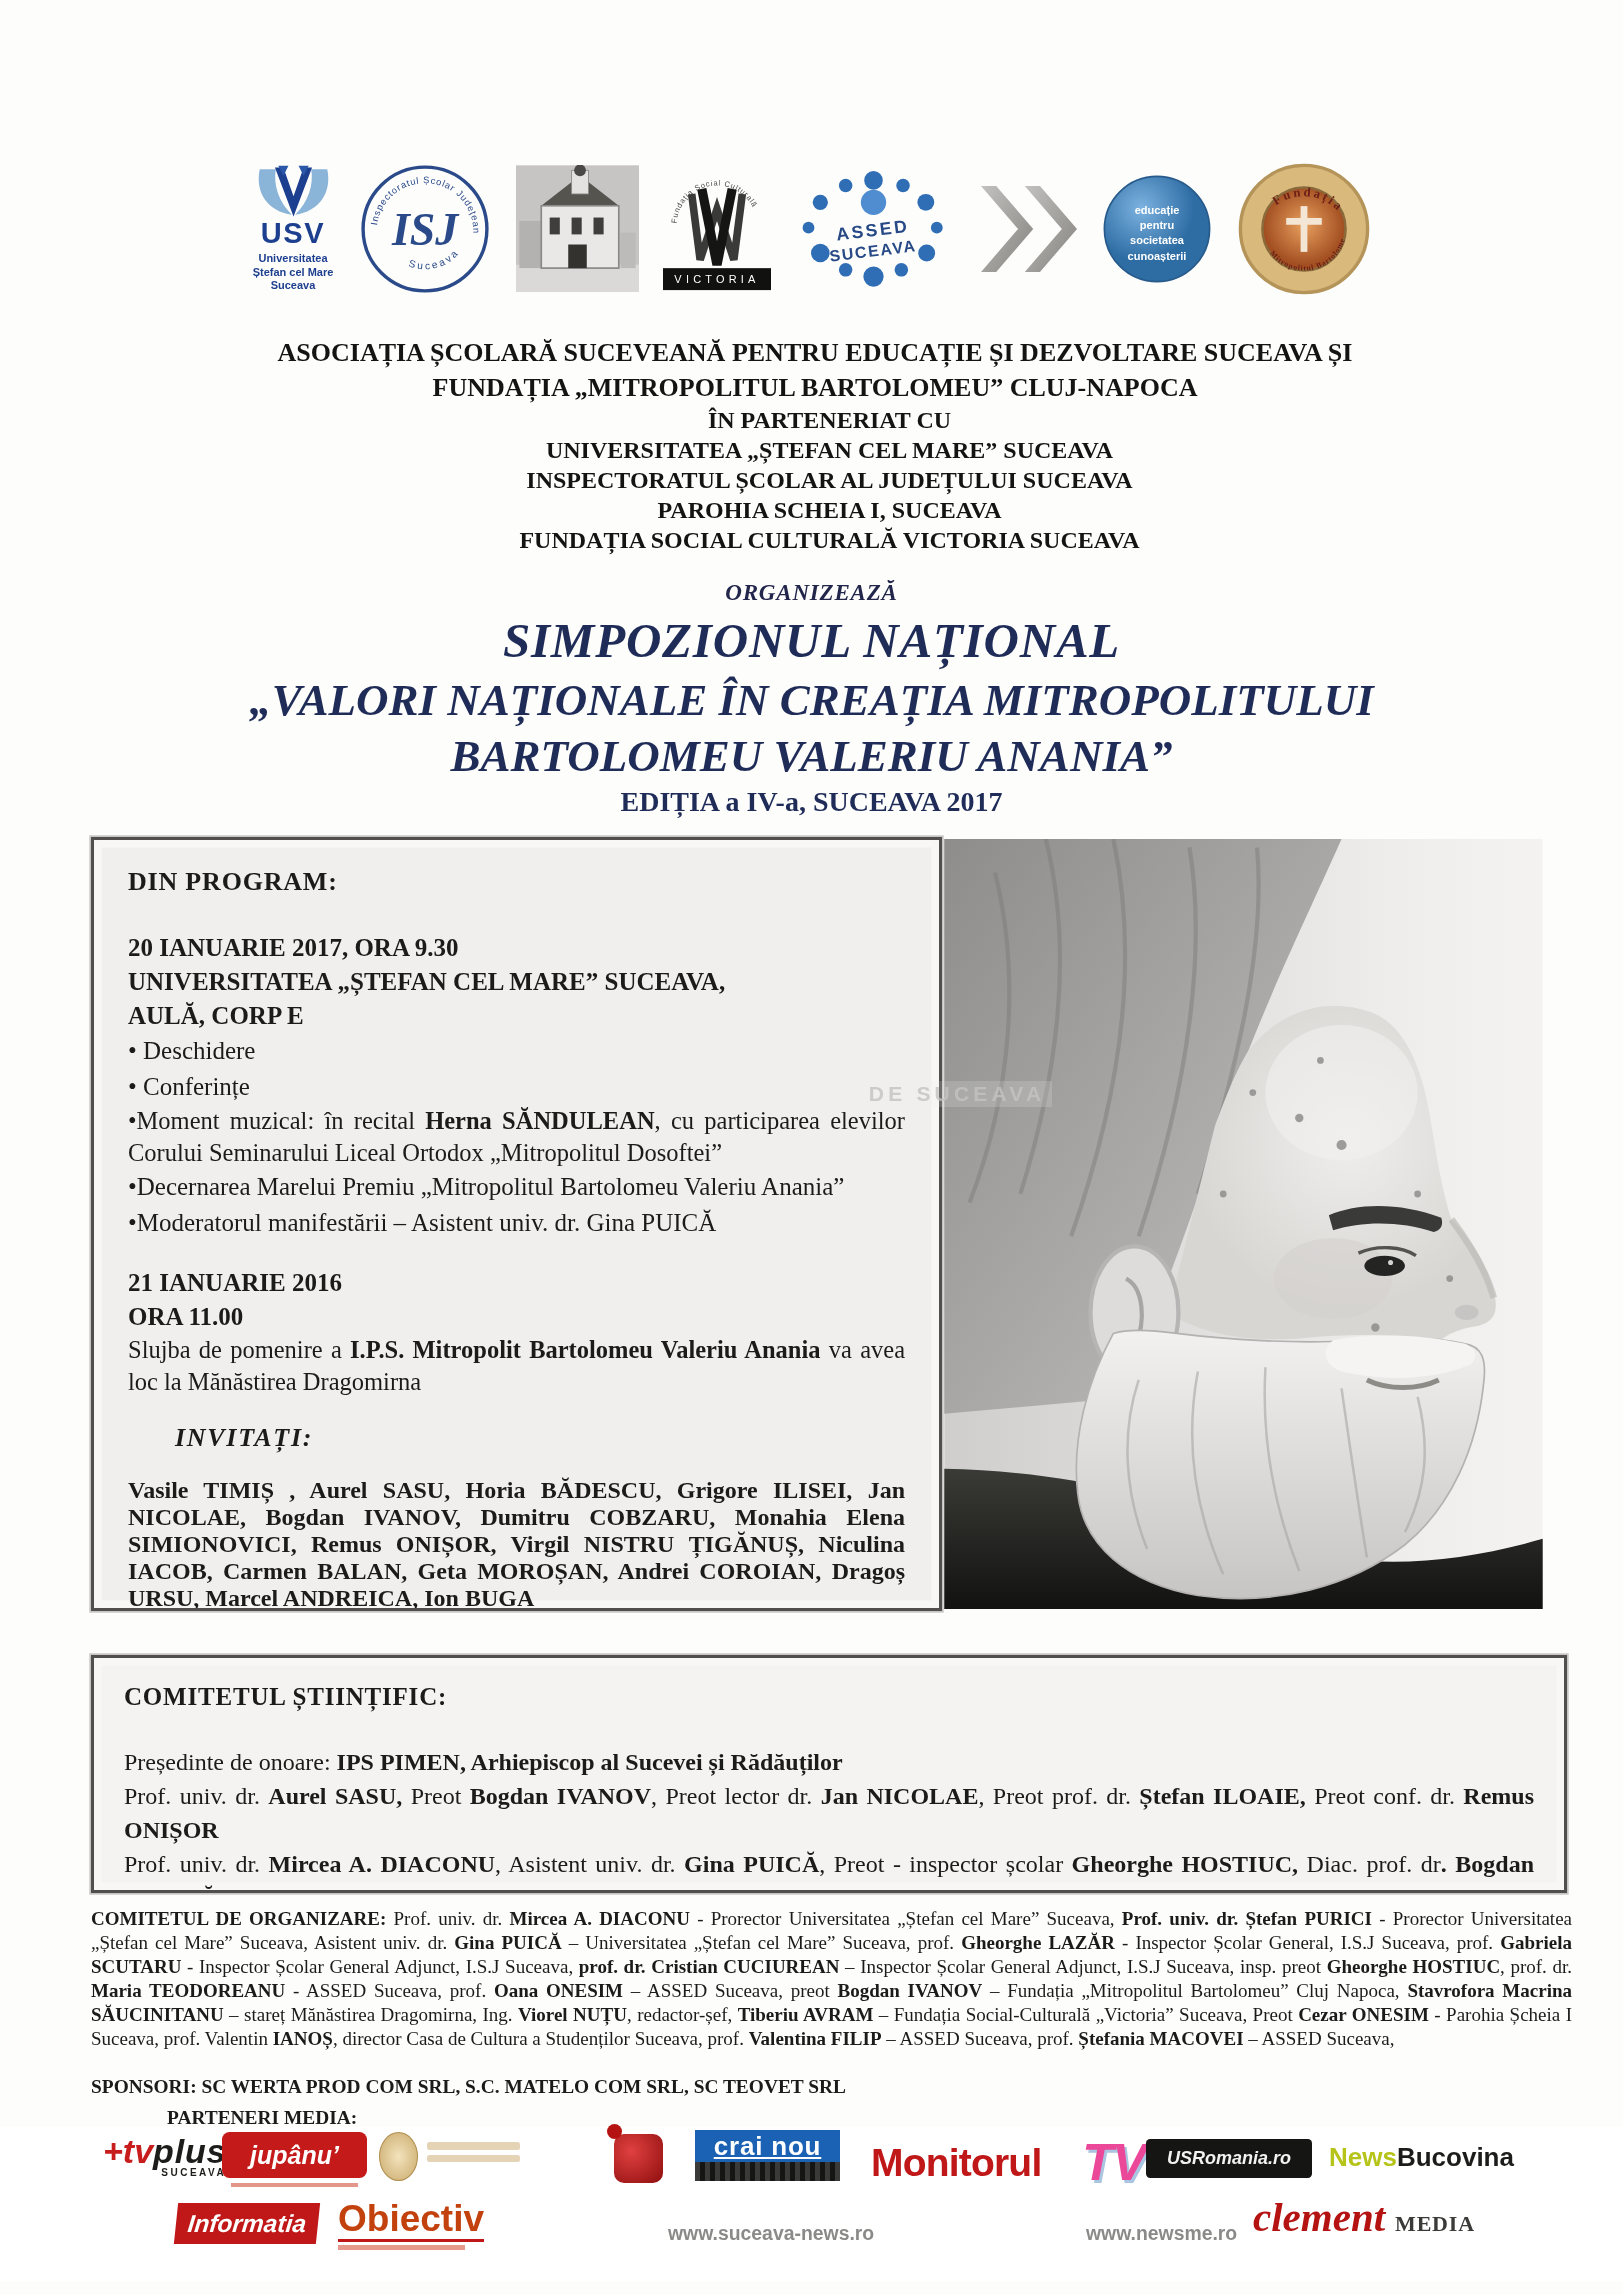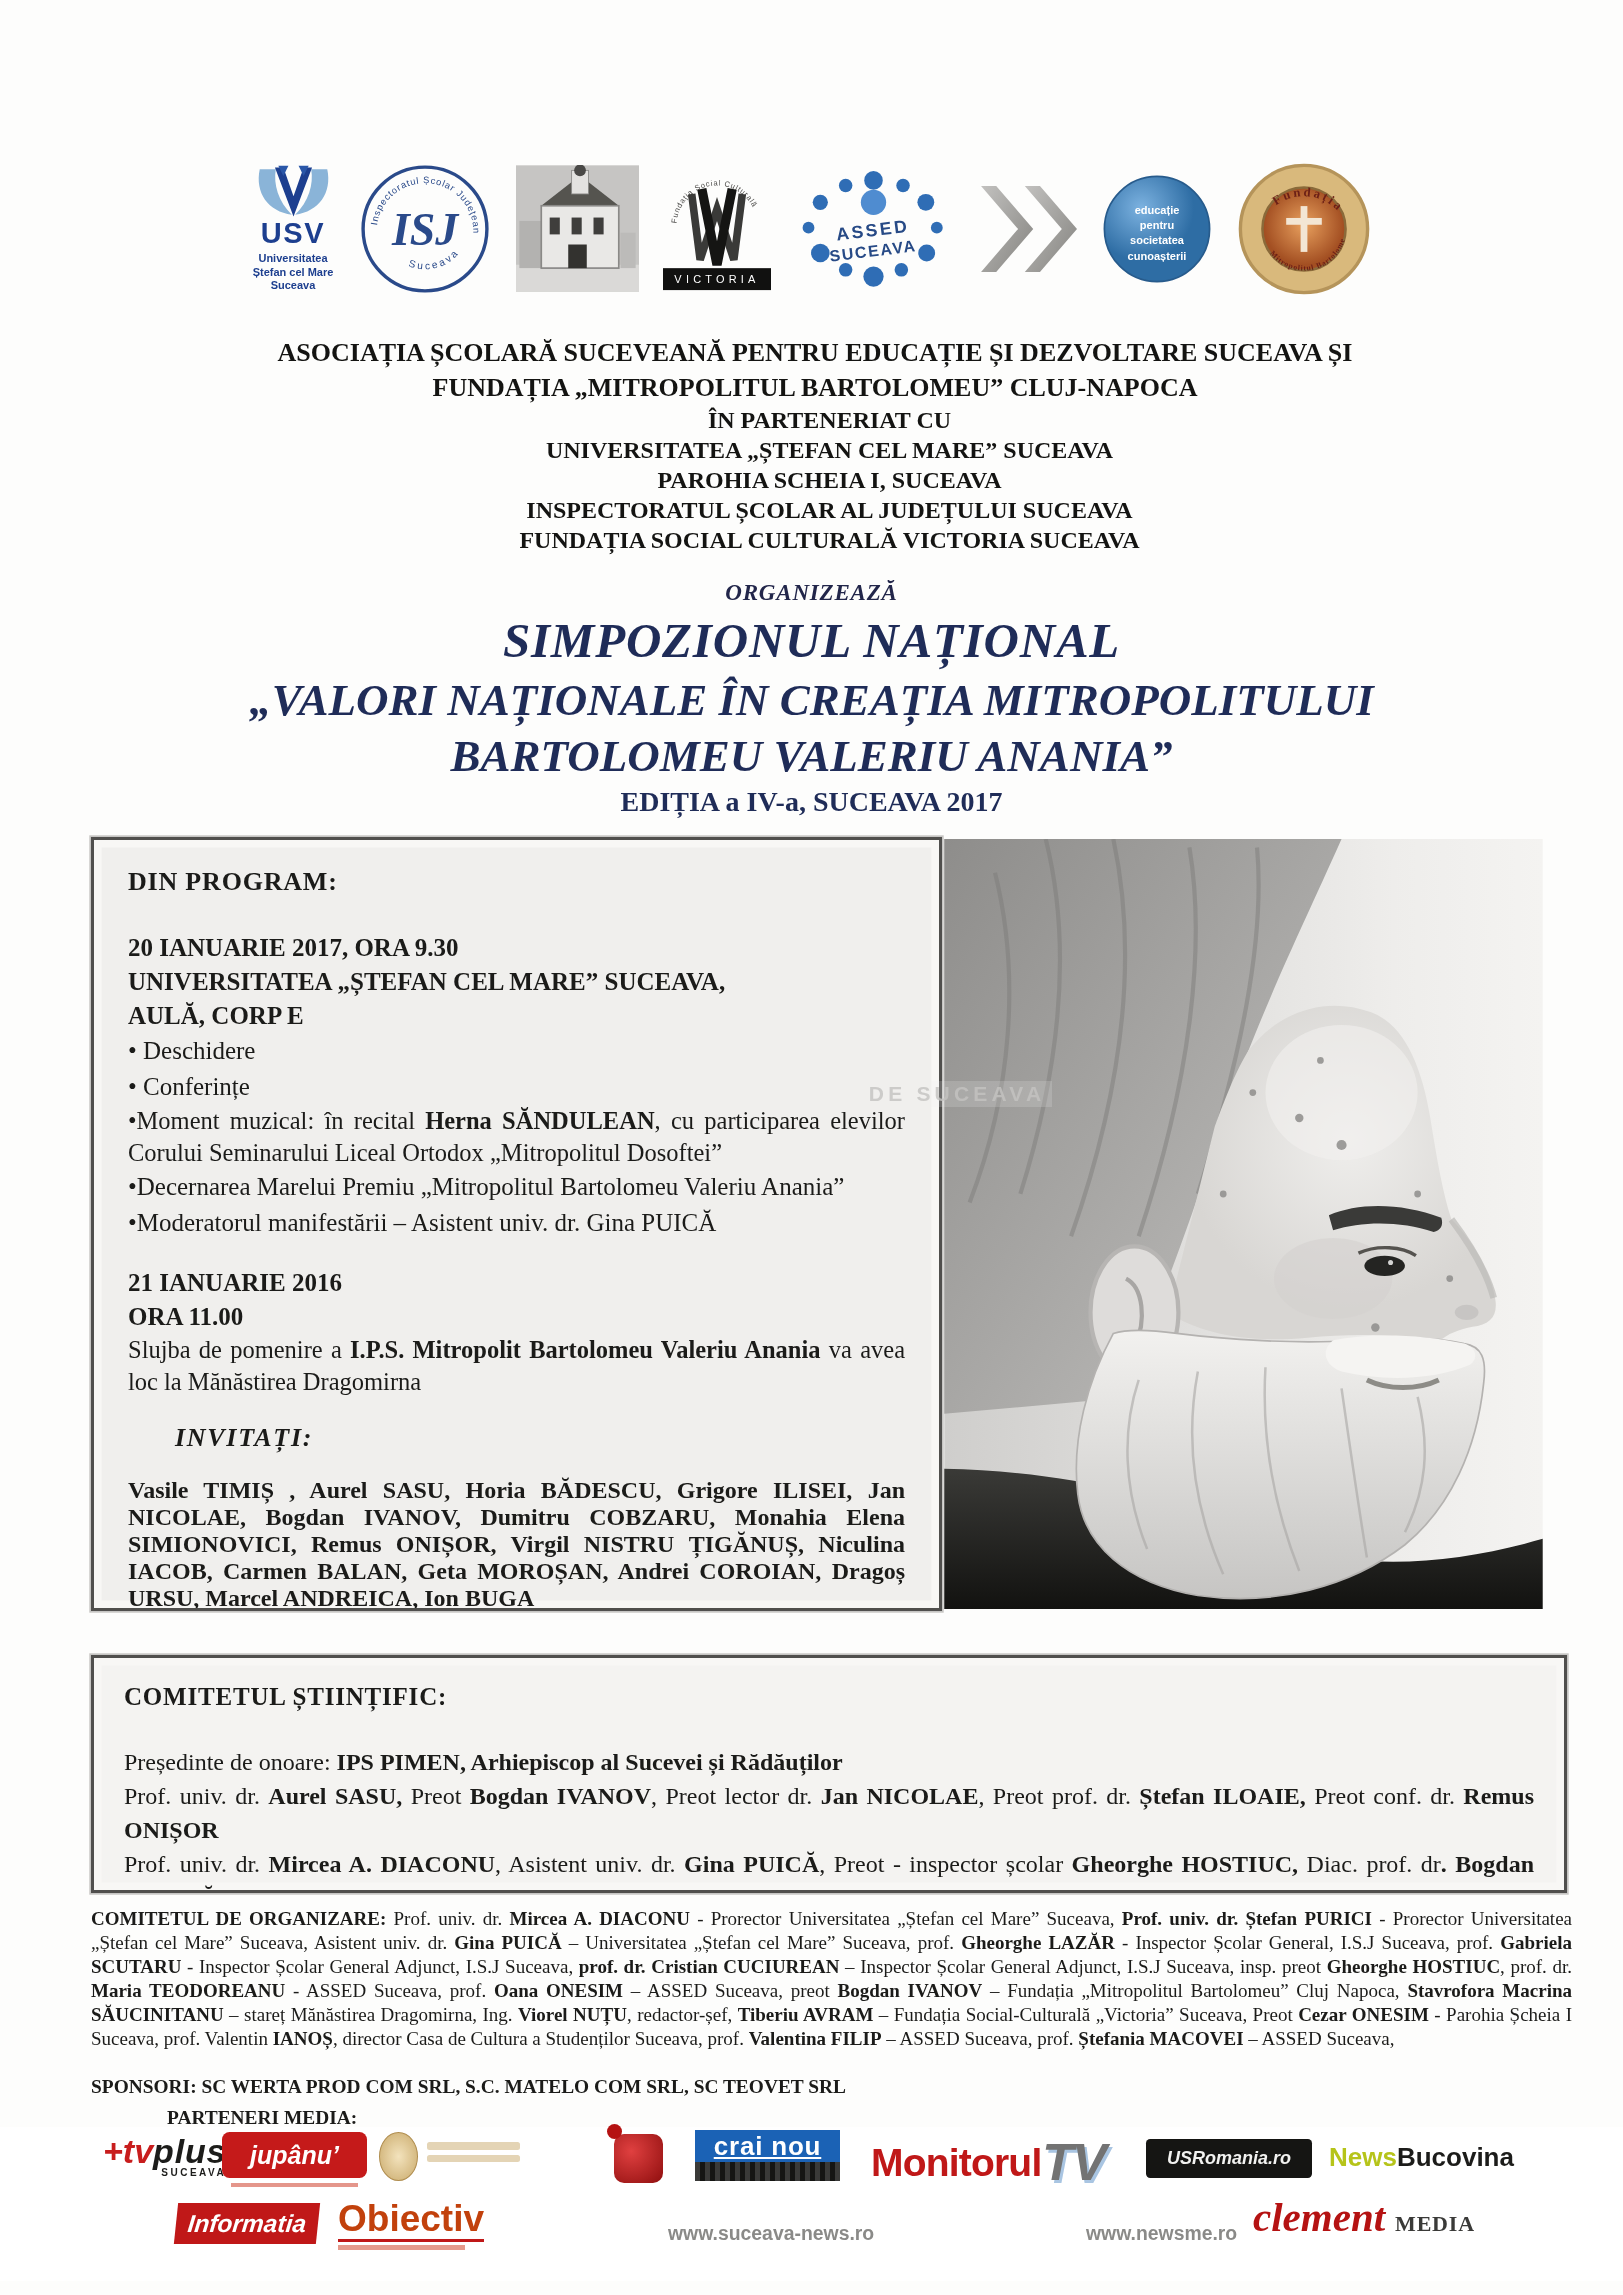--- a/index.html
+++ b/index.html
@@ -67,22 +67,22 @@
   .gold-bars{display:flex;flex-direction:column;gap:5px;margin-left:8.5px;margin-top:10px;}
   .gold-bars div{width:93px;height:7.6px;background:#ddc9a2;border-radius:2.5px;opacity:.8;}
   .redtv{width:49px;height:49px;background:radial-gradient(circle at 35% 35%,#e04040,#8f0e0e);border-radius:10px;position:relative;}
   .redtv:before{content:"";position:absolute;left:-6.8px;top:-10px;width:15px;height:15px;border-radius:50%;background:#b51212;}
   .crainou-box{background:#1b62b5;width:145px;height:32px;display:flex;align-items:center;justify-content:center;
     color:#fff;font-weight:bold;font-size:26px;letter-spacing:0.8px;text-decoration:underline;}
   .crainou-strip{width:145px;height:18.6px;background:#151513;
     background-image:repeating-linear-gradient(90deg,#3a3a38 0 5px,#151513 5px 10px);}
   .monitorul-wrap{position:relative;}
   .monitorul-txt{color:#c01818;font-weight:bold;font-size:39px;letter-spacing:-0.8px;font-stretch:condensed;}
-  .tv-big{color:#737373;font-weight:bold;font-style:italic;font-size:52px;letter-spacing:-1.7px;
-    text-shadow:2.5px 2.5px 0 #a9c5e2;}
+  .tv-big{color:#ec4899;font-weight:bold;font-style:italic;font-size:52px;letter-spacing:-1.7px;
+    text-shadow:2.5px 2.5px 0 #a9c5e2;margin-left:40px;}
   .usro-box{background:#151513;border-radius:4.2px;width:166px;height:39px;display:flex;align-items:center;justify-content:center;
     color:#f2f2f0;font-size:18px;font-weight:bold;font-style:italic;}
   .news-g{color:#b6c41a;font-weight:bold;font-size:26px;}
   .bucov{color:#1c1c1a;font-weight:bold;font-size:26px;}
   .informatia-box{background:#c01818;width:142px;height:41px;transform:skew(-6deg);
     display:flex;align-items:center;justify-content:center;color:#fff;font-weight:bold;font-style:italic;font-size:24.5px;}
   .obiectiv-txt{color:#c2410c;font-weight:bold;font-size:37px;letter-spacing:0px;border-bottom:3.4px solid #c01818;line-height:41px;}
   .obiectiv-sub{height:5px;width:127px;background:#d4573f;opacity:.6;margin-top:3.4px;}
   .url-txt{color:#8a8a88;font-weight:bold;font-size:19.4px;}
   .clement-row{display:flex;align-items:baseline;gap:10px;}
@@ -236,22 +236,22 @@
         </text>
       </svg>
     </div>
   </div>
 
   <div class="hdr">
     <div class="big">ASOCIAȚIA ȘCOLARĂ SUCEVEANĂ PENTRU EDUCAȚIE ȘI DEZVOLTARE SUCEAVA ȘI</div>
     <div class="big">FUNDAȚIA „MITROPOLITUL BARTOLOMEU” CLUJ-NAPOCA</div>
     <div class="sm">ÎN PARTENERIAT CU</div>
     <div class="sm">UNIVERSITATEA „ȘTEFAN CEL MARE” SUCEAVA</div>
+    <div class="sm">INSPECTORATUL ȘCOLAR AL JUDEȚULUI SUCEAVA</div>
     <div class="sm">PAROHIA SCHEIA I, SUCEAVA</div>
-    <div class="sm">INSPECTORATUL ȘCOLAR AL JUDEȚULUI SUCEAVA</div>
     <div class="sm">FUNDAȚIA SOCIAL CULTURALĂ VICTORIA SUCEAVA</div>
   </div>
 
   <div class="org-label">ORGANIZEAZĂ</div>
 
   <div class="title">
     <div class="t1">SIMPOZIONUL NAȚIONAL</div>
     <div class="t2">„VALORI NAȚIONALE ÎN CREAȚIA MITROPOLITULUI</div>
     <div class="t2">BARTOLOMEU VALERIU ANANIA”</div>
   </div>

